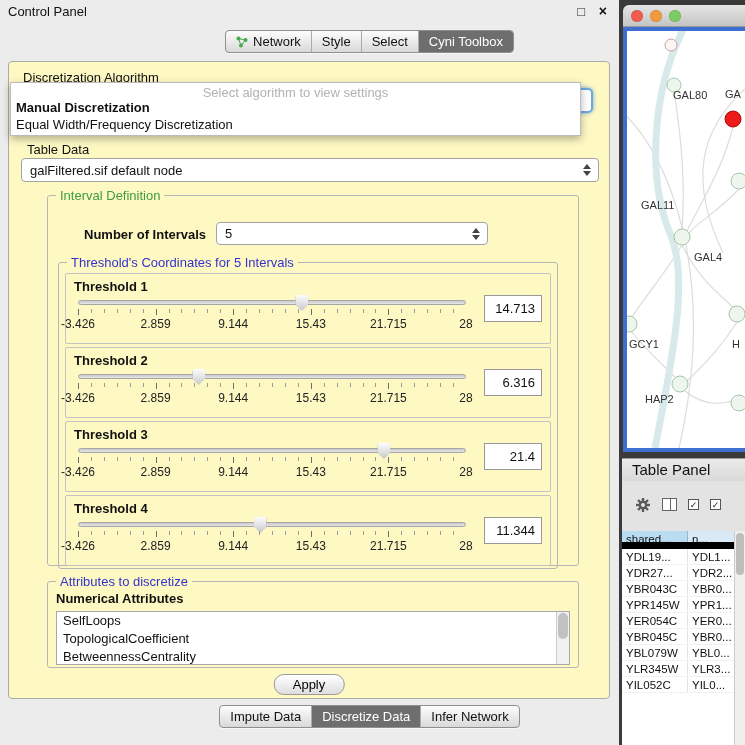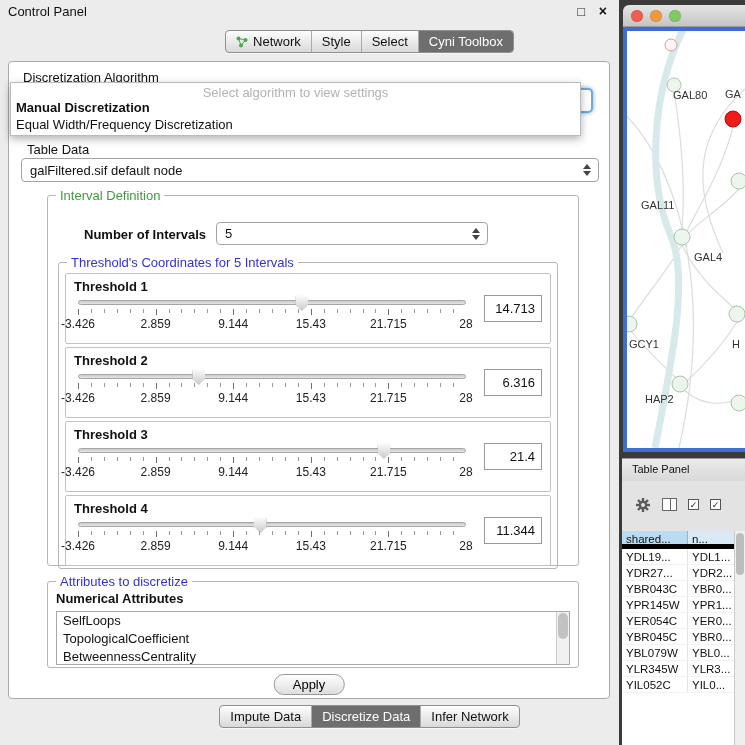--- a/index.html
+++ b/index.html
@@ -13,21 +13,21 @@
   .cp-close{position:absolute;right:12px;top:3px;font-size:14px;font-weight:bold;}
 
   .tabbar{position:absolute;left:0;width:739px;display:flex;justify-content:center;}
   .tabbar.top{top:30px;}
   .tabbar.bottom{top:705px;}
   .tabgroup{display:flex;border:1px solid #8f8f8f;border-radius:4px;overflow:hidden;background:linear-gradient(#fdfdfd,#d9d9d9);box-shadow:0 1px 0 rgba(255,255,255,.6);}
   .tab{padding:3px 10px;border-left:1px solid #ababab;display:flex;align-items:center;gap:5px;white-space:nowrap;}
   .tab:first-child{border-left:none;}
   .tab.selected{background:var(--selected-tab-bg,#6e6e6e);color:#fff;}
 
-  .main-content{position:absolute;left:8px;top:61px;width:602px;height:638px;border:1px solid #aaa;border-radius:4px;background:#ffffff;}
+  .main-content{position:absolute;left:8px;top:61px;width:602px;height:638px;border:1px solid #aaa;border-radius:4px;background:#fef9c3;}
 
   .algo-label{position:absolute;left:14px;top:8px;}
   .combo{background:#fff;border:1px solid #a3a3a3;border-radius:4px;display:flex;align-items:center;padding-left:8px;}
   .combo .stepper{margin-left:auto;display:flex;flex-direction:column;gap:2px;padding-right:7px;}
   .tri-up{width:0;height:0;border-left:4px solid transparent;border-right:4px solid transparent;border-bottom:5px solid #444;}
   .tri-down{width:0;height:0;border-left:4px solid transparent;border-right:4px solid transparent;border-top:5px solid #444;}
   .combo-focused{position:absolute;left:10px;top:26px;width:574px;height:25px;background:#fff;border:2px solid #6fa8dc;border-radius:5px;box-shadow:0 0 4px #6fa8dc;}
 
   .algo-popup{position:absolute;left:1px;top:20px;width:571px;height:54px;background:#fff;border:1px solid #bbb;box-shadow:0 3px 8px rgba(0,0,0,.3);z-index:5;}
   .algo-prompt{text-align:center;color:#b2b2b2;padding-top:2px;height:17px;}
@@ -81,29 +81,29 @@
   .light.red{background:#f15b50;}
   .light.yellow{background:#ef9a3d;}
   .light.green{background:#7ecb63;}
   .nw-body{height:425px;background:var(--network-border,#3e6ed0);padding:4px 0 4px 4px;}
   .nw-canvas{width:134px;height:417px;background:#fff;overflow:hidden;}
   .node-label{font-size:11px;fill:#333;}
   circle.gnode{fill:var(--node-fill,#edf6ed);stroke:var(--node-stroke,#a9c5a9);}
   circle.rnode{fill:var(--red-node,#ee1b1b);stroke:#b40d0d;}
   circle.pnode{fill:#fdf4f4;stroke:#cf9ca4;}
 
-  .tp-header{position:absolute;left:622px;top:458px;width:123px;height:32px;background:linear-gradient(#ebebeb,#d2d2d2);border-top:1px solid #999;border-bottom:1px solid #a8a8a8;line-height:21px;padding-left:10px;font-size:11px;}
+  .tp-header{position:absolute;left:622px;top:458px;width:123px;height:32px;background:linear-gradient(#ebebeb,#d2d2d2);border-top:1px solid #999;border-bottom:1px solid #a8a8a8;line-height:21px;padding-left:10px;font-size:15px;}
   .tp-body{position:absolute;left:622px;top:481px;width:123px;height:264px;background:#e3e3e3;}
   .tp-toolbar{display:flex;align-items:center;gap:11px;padding:9px 0 0 13px;height:38px;}
   .cols-icon{width:15px;height:13px;background:#fff;border:1px solid #666;position:relative;}
   .cols-icon::before{content:"";position:absolute;left:7px;top:0;bottom:0;width:1px;background:#666;}
   .check-icon{width:11px;height:11px;border:1px solid #555;background:#fff;font-size:9px;line-height:10px;text-align:center;color:#222;}
   .check-icon::after{content:"✓";}
   .tp-table{position:absolute;left:0;top:50px;right:11px;bottom:0;background:#fff;font-size:11.5px;}
-  .tp-headrow{display:flex;height:18px;line-height:17px;border-bottom:5px solid #000000;}
+  .tp-headrow{display:flex;height:18px;line-height:17px;border-bottom:7px solid #000000;}
   .tp-h1{width:66px;background:var(--selected-column-bg,#b9dcf2);border-right:1px solid #9ab4c6;padding-left:4px;overflow:hidden;}
   .tp-h2{flex:1;background:#d9e9f6;padding-left:4px;overflow:hidden;}
   .tp-row{display:flex;height:16px;line-height:16px;border-bottom:1px solid #f2f2f2;}
   .tp-c1{width:66px;border-right:1px solid #e4e4e4;padding-left:4px;overflow:hidden;white-space:nowrap;}
   .tp-c2{flex:1;padding-left:4px;overflow:hidden;white-space:nowrap;}
   .tp-scroll{position:absolute;right:0;top:50px;bottom:0;width:11px;background:#efefef;border-left:1px solid #ccc;}
   .tp-scroll .vthumb{position:absolute;left:1px;top:2px;width:8px;height:42px;background:#bdbdbd;border-radius:4px;}
 </style>
 </head>
 <body>

